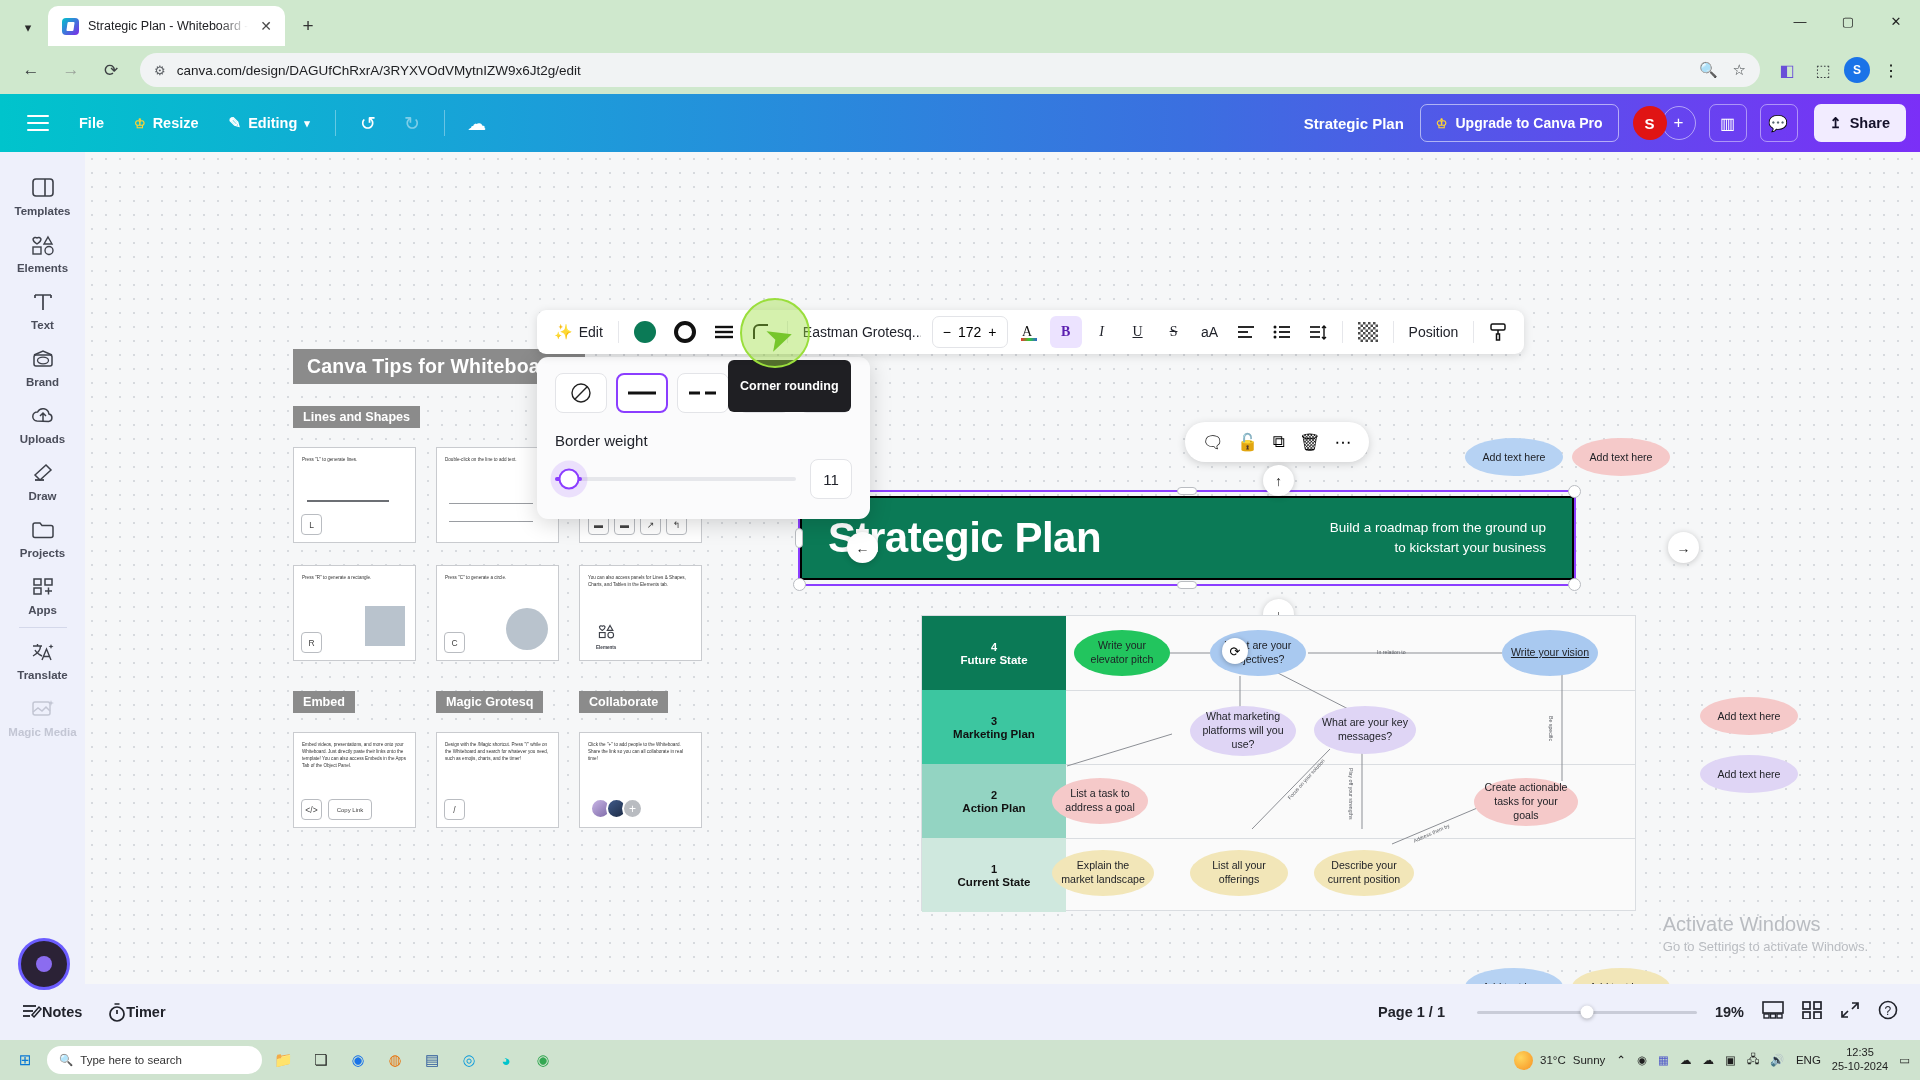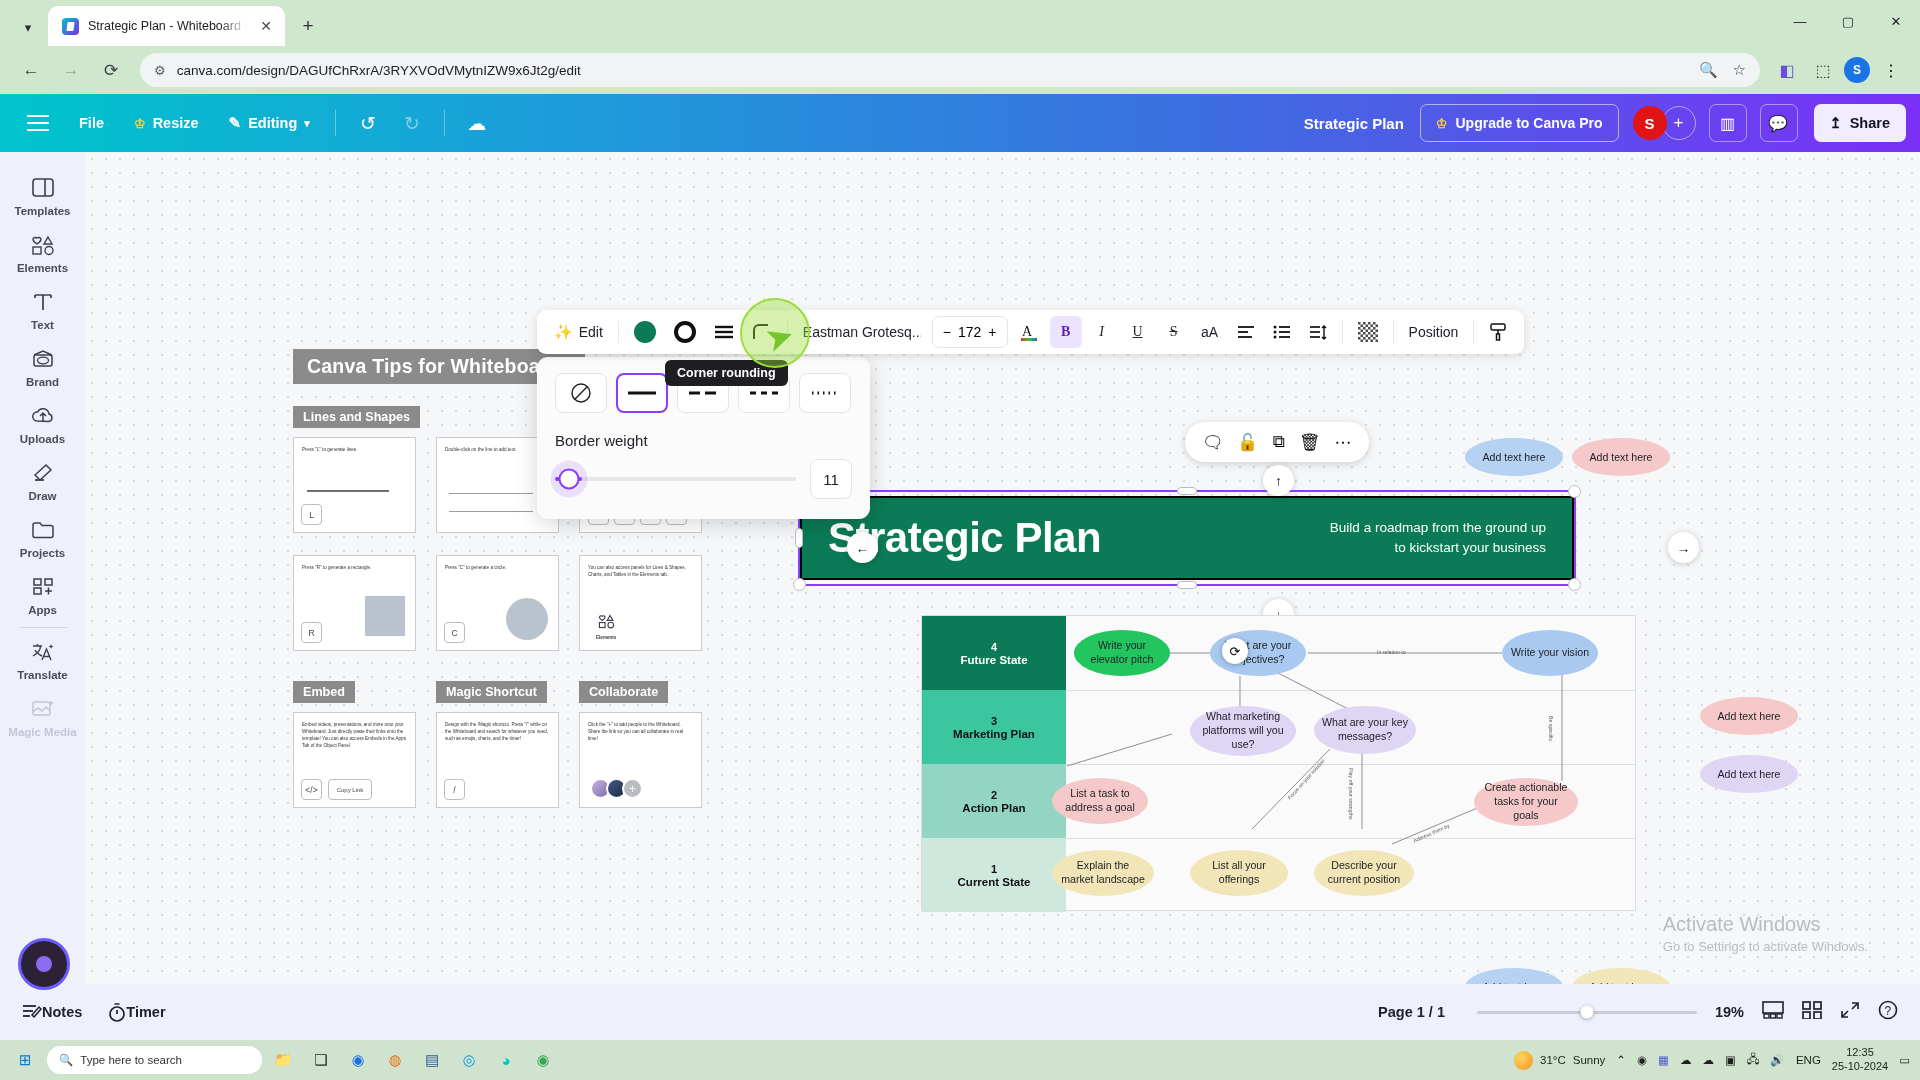--- a/index.html
+++ b/index.html
@@ -55,21 +55,21 @@
   .rail-item.faded .rail-ic{color:#c3c6d4;}
   .recorder { position:absolute; left:18px; bottom:-6px; width:52px;height:52px;border-radius:50%;background:#2b2236;border:3px solid #6b5cff;display:flex;align-items:center;justify-content:center;}
   .recorder:after{content:"";width:16px;height:16px;border-radius:50%;background:#8b6cf0;}
 
   .canvas { flex:1; background:#f6f7f8; position:relative; overflow:hidden;
             background-image:radial-gradient(#d7dade 1px, transparent 1px); background-size:14px 14px;}
 
   
   .tips { position:absolute; left:208px; top:197px; width:410px; }
   .tips-hdr { background:#8b8b8b; color:#fff; font-size:19.5px; font-weight:bold; padding:6px 14px; display:inline-block; letter-spacing:.2px;}
-  .sub-hdr { background:#8b8b8b; color:#fff; font-size:12.6px; font-weight:bold; padding:4px 10px; display:inline-block; margin:22px 0 9px;}
+  .sub-hdr { background:#8b8b8b; color:#fff; font-size:12.6px; font-weight:bold; padding:4px 10px; display:inline-block; margin:22px 0 19px;}
   .cardrow { display:flex; gap:20px; }
   .tipcard { width:123px; height:96px; background:#fff; border:1px solid #c9cbcf; padding:8px; position:relative; }
   .tip-txt { font-size:4.6px; color:#333; line-height:1.55; }
   .keycap { position:absolute; left:7px; bottom:7px; width:21px;height:21px;border:1px solid #b9bcc1;border-radius:4px;background:#fff;display:flex;align-items:center;justify-content:center;font-size:8.5px;color:#444;}
   .keycap.wide{width:44px;font-size:6px;}
   .line-demo{position:absolute;left:13px;bottom:40px;width:82px;height:2px;background:#6c6f74;}
   .rect-demo{position:absolute;right:10px;bottom:14px;width:40px;height:40px;background:#b9c3cd;}
   .circ-demo{position:absolute;right:10px;bottom:10px;width:42px;height:42px;border-radius:50%;background:#b9c3cd;}
   .minibtns{position:absolute;left:8px;bottom:7px;display:flex;gap:5px;}
   .minibtn{width:21px;height:21px;border:1px solid #b9bcc1;border-radius:4px;display:flex;align-items:center;justify-content:center;font-size:9px;color:#444;background:#fff;}
@@ -109,21 +109,21 @@
   .popup{ position:absolute; left:452px; top:205px; width:333px; background:#fbfbfc; border-radius:11px; box-shadow:0 4px 22px rgba(0,0,0,.17); padding:16px 18px 20px; }
   .styrow{display:flex;gap:9px;}
   .sty{ width:52px;height:40px;border:1px solid #e3e4e8;border-radius:8px;display:flex;align-items:center;justify-content:center;background:#fff;}
   .sty.sel{border:2px solid #8b3dff;}
   .bw-label{font-size:15px;color:#21232b;margin:19px 0 10px;}
   .bwrow{display:flex;align-items:center;gap:14px;}
   .track{flex:1;height:4px;background:#e6e7eb;border-radius:3px;position:relative;}
   .track i{position:absolute;left:0;top:0;height:4px;width:11%;background:#8b3dff;border-radius:3px;display:block;}
   .knob{position:absolute;left:6%;top:50%;transform:translate(-50%,-50%);width:21px;height:21px;border-radius:50%;background:#fff;border:2px solid #8b3dff;box-shadow:0 0 0 8px rgba(139,61,255,.14);}
   .numbox{width:42px;height:40px;border:1px solid #e3e4e8;border-radius:8px;background:#fff;display:flex;align-items:center;justify-content:center;font-size:15px;color:#21232b;}
-  .tooltip{position:absolute;left:580px;top:208px;background:#1f1f23;color:#fff;font-size:12.5px;font-weight:bold;padding:6px 12px;border-radius:6px;}
+  .tooltip{position:absolute;left:643px;top:208px;background:#1f1f23;color:#fff;font-size:12.5px;font-weight:bold;padding:19px 12px;border-radius:6px;}
 
   
   .etb{ position:absolute; left:452px; top:158px; height:44px; background:#fff; border-radius:9px; box-shadow:0 2px 10px rgba(0,0,0,.13); display:flex; align-items:center; gap:4px; padding:0 10px; z-index:4;}
   .etb-btn{ height:32px;min-width:32px;border-radius:6px;display:flex;align-items:center;justify-content:center;gap:6px;padding:0 7px;font-size:14px;color:#21232b;}
   .etb-btn.act{background:#ece3ff;color:#5b1fb0;}
   .swatch{width:22px;height:22px;border-radius:50%;background:#0b7a56;}
   .ring{width:22px;height:22px;border-radius:50%;border:4px solid #111;}
   .fname{font-size:14px;color:#21232b;max-width:118px;overflow:hidden;white-space:nowrap;}
   .stepper{height:32px;border:1px solid #e3e4e8;border-radius:7px;display:flex;align-items:center;gap:7px;padding:0 10px;font-size:14px;}
   .tbar-sep{width:1px;height:22px;background:#e6e7eb;margin:0 4px;}
@@ -374,21 +374,21 @@
                 <path d="M17 2 l4 7 h-8z" fill="none" stroke="currentColor" stroke-width="1.6"></path>
                 <rect x="2" y="12" width="8" height="7" fill="none" stroke="currentColor" stroke-width="1.6"></rect>
                 <circle cx="18" cy="15.5" r="4" fill="none" stroke="currentColor" stroke-width="1.6"></circle>
               </svg>
             <span>Elements</span>
           </div>
         </div>
       </div>
       <div class="cardrow" style="margin-top:8px;">
         <div style="width:123px;"><div class="sub-hdr">Embed</div></div>
-        <div style="width:123px;"><div class="sub-hdr">Magic Shortcut</div></div>
+        <div style="width:123px;"><div class="sub-hdr">Magic Grotesq</div></div>
         <div style="width:123px;"><div class="sub-hdr">Collaborate</div></div>
       </div>
       <div class="cardrow">
         <div class="tipcard">
           <div class="tip-txt">Embed videos, presentations, and more onto your Whiteboard. Just directly paste their links onto the template! You can also access Embeds in the Apps Tab of the Object Panel.</div>
           <span class="keycap">&lt;/&gt;</span>
           <span class="keycap wide" style="left:34px;">Copy Link</span>
         </div>
         <div class="tipcard">
           <div class="tip-txt">Design with the /Magic shortcut. Press "/" while on the Whiteboard and search for whatever you need, such as emojis, charts, and the timer!</div>
@@ -486,21 +486,21 @@
           <line x1="145" y1="150" x2="250" y2="118"></line>
         </g>
       </svg>
 
       <div class="bub" style="left:152px;top:14px;width:96px;height:46px;background:#22c55e;">
           <span>Write your elevator pitch</span>
         </div>
       <div class="bub" style="left:288px;top:14px;width:96px;height:46px;background:#a9c9f0;">
           <span>What are your objectives?</span>
         </div>
-      <div class="bub" style="left:580px;top:14px;width:96px;height:46px;background:#a9c9f0;">
+      <div class="bub" style="left:580px;top:14px;width:96px;height:46px;background:#a9c9f0;text-decoration:underline;">
           <span>Write your vision</span>
         </div>
       <div class="bub" style="left:268px;top:90px;width:106px;height:50px;background:#dfd5f5;">
           <span>What marketing platforms will you use?</span>
         </div>
       <div class="bub" style="left:392px;top:90px;width:102px;height:48px;background:#dfd5f5;">
           <span>What are your key messages?</span>
         </div>
       <div class="bub" style="left:130px;top:162px;width:96px;height:46px;background:#f5c9c9;">
           <span>List a task to address a goal</span>

